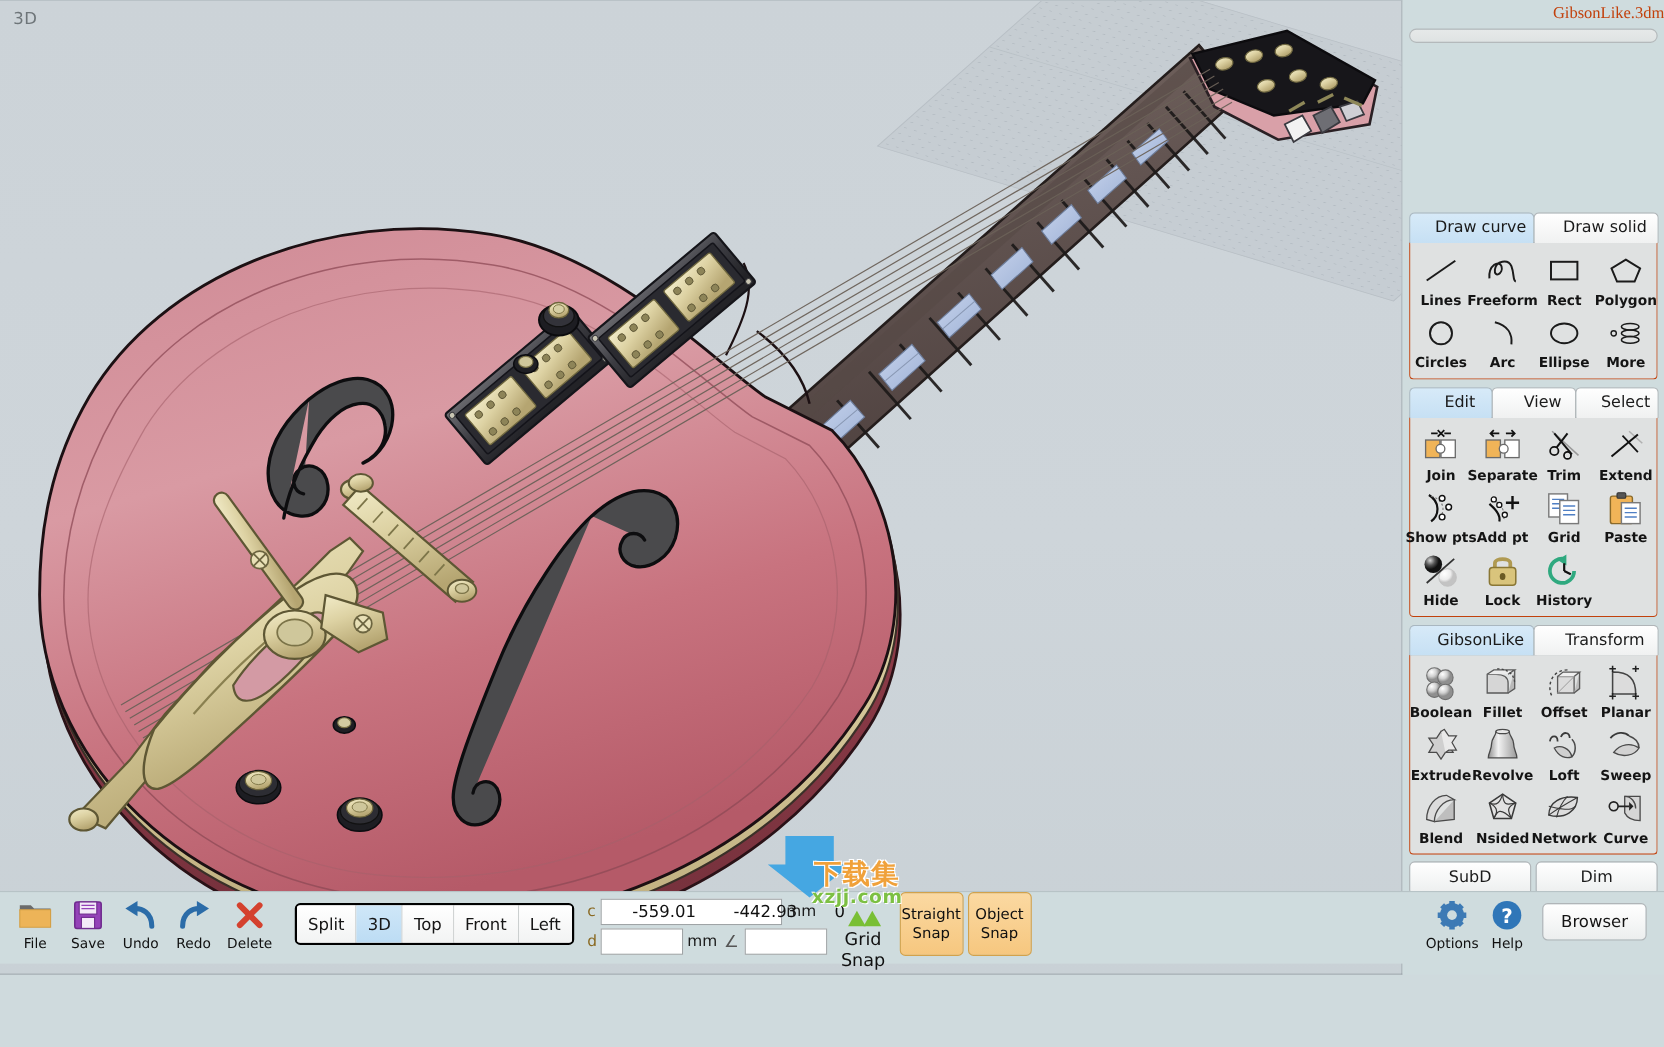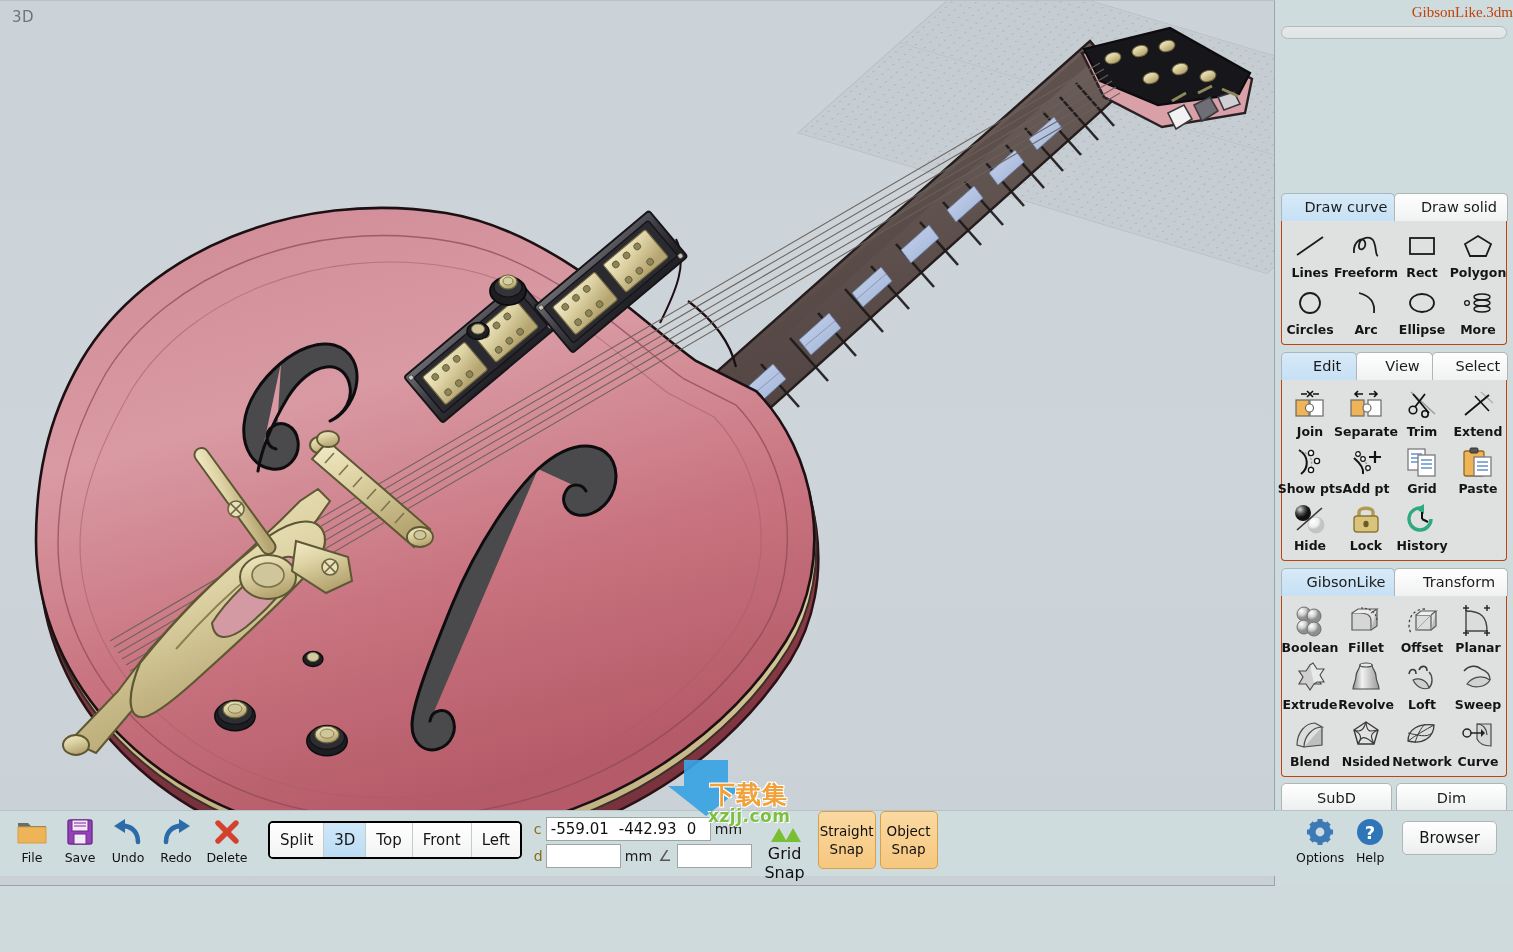--- a/index.html
+++ b/index.html
@@ -155,21 +155,21 @@
   .coord-block { margin: 6px 0 0 12px; }
   .coord-row { display: flex; align-items: center; }
   .coord-row + .coord-row { margin-top: 3px; }
   .coord-prefix { font-size: 14px; color: #8a6a22; width: 12px; }
   .coord-field {
     border: 1px solid #9fa4a6; background: #fff;
     height: 24px; display: flex; align-items: center;
     padding: 0 4px; font-size: 15px; color: #101010;
   }
   .c-main { width: 165px; gap: 10px; }
-  .c-main span { white-space: pre; }
+  .c-main span { white-space: pre; margin-left: 24px; }
   .c-small { width: 75px; }
   .unit { font-size: 14px; color: #1b1b1b; margin: 0 4px; }
   .angle-sym { font-size: 15px; color:#555; margin: 0 5px 0 2px; }
 
   .snap-group { display: flex; align-items: flex-start; margin-left: 4px; position: relative; }
   .snap-plain {
     width: 58px; display: flex; flex-direction: column; align-items: center;
     padding-top: 3px; cursor: default;
   }
   .snap-plain .g { height: 30px; display:flex; align-items:flex-end; justify-content:center; }
@@ -188,21 +188,21 @@
   .browser-btn {
     margin: 10px 16px 0 10px; padding: 7px 16px;
     border: 1px solid #b0b5b8; border-radius: 5px;
     background: linear-gradient(180deg,#ffffff,#eceeee);
     font-size: 15px; color: #141414; cursor: default;
     align-self: flex-start;
   }
 
   
   #watermark {
-    position: absolute; left: 662px; bottom: 28px;
+    position: absolute; left: 692px; bottom: 28px;
     width: 180px; height: 72px; pointer-events: none; z-index: 60;
   }
   .wm-text {
     position: absolute; left: 48px; top: 2px;
     font-size: 25px; font-weight: bold; color: #f0a13a;
     letter-spacing: 1px;
     text-shadow: 1px 1px 0 #fff, -1px -1px 0 #fff, 1px -1px 0 #fff, -1px 1px 0 #fff;
   }
   .wm-sub {
     position: absolute; left: 46px; top: 30px;

